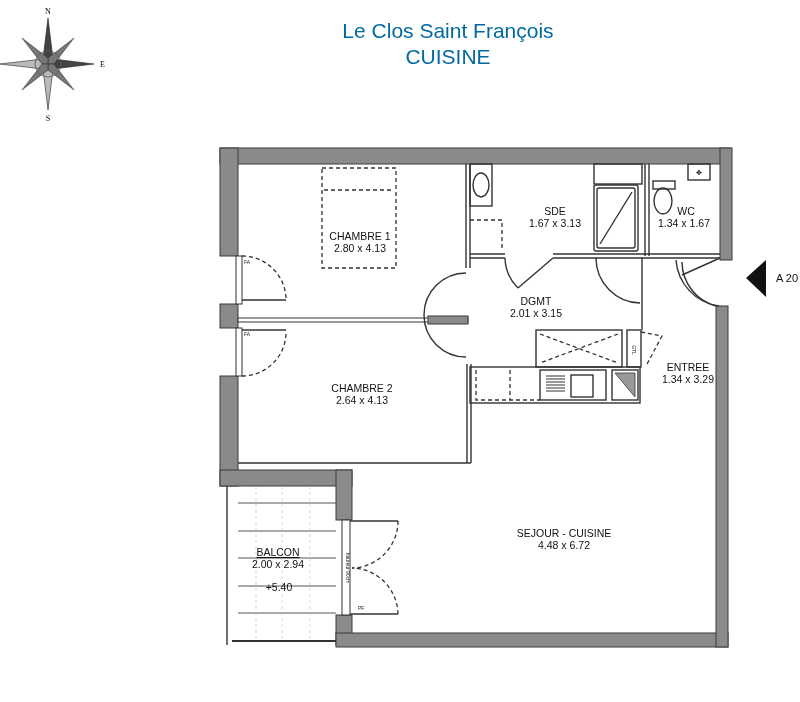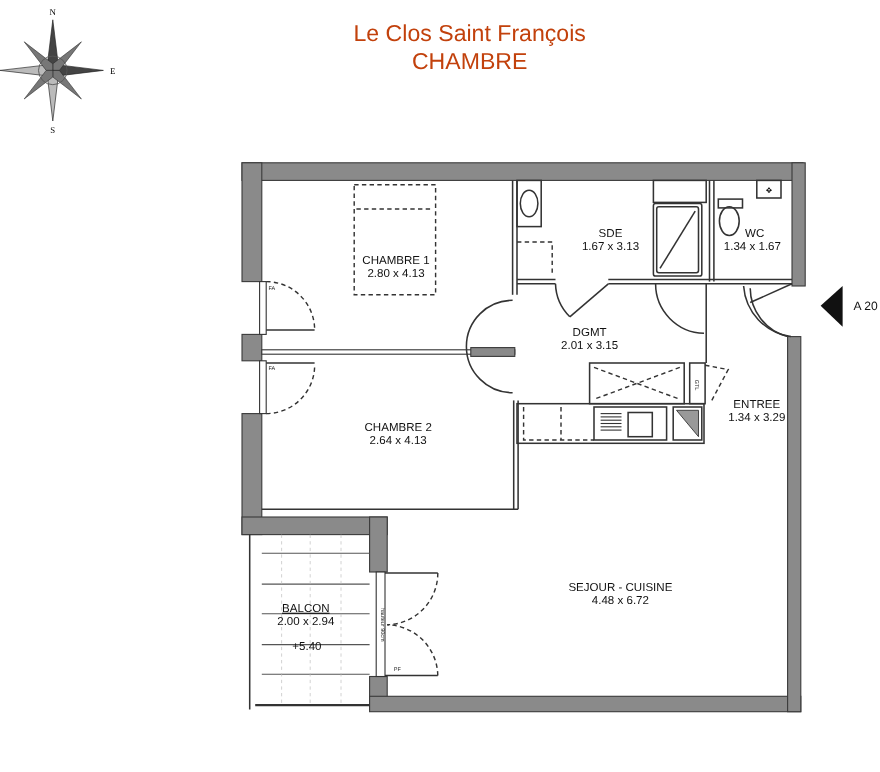--- a/index.html
+++ b/index.html
@@ -1,32 +1,32 @@
 <!DOCTYPE html>
 <html><head>
 <meta charset="utf-8">
 <style>
   html, body { margin: 0; padding: 0; background: #ffffff; }
   body { width: 800px; height: 702px; position: relative; overflow: hidden; font-family: "Liberation Sans", sans-serif; }
-  .title { position: absolute; left: 287px; top: 18px; width: 280px; text-align: center; color: #c2410c; font-size: 21px; line-height: 26px; font-family: "Liberation Sans", sans-serif; }
+  .title { position: absolute; left: 308px; top: 18px; width: 280px; text-align: center; color: #0369a1; font-size: 21px; line-height: 26px; font-family: "Liberation Sans", sans-serif; }
   svg.plan { position: absolute; left: 0; top: 0; width: 800px; height: 702px; }
   .wall { fill: #8a8a8a; stroke: #3a3a3a; stroke-width: 1; }
   .thin { fill: none; stroke: #333; stroke-width: 1.4; }
   .dash { fill: none; stroke: #333; stroke-width: 1.3; stroke-dasharray: 4 3; }
   .room-name { font-family: "Liberation Sans", sans-serif; font-size: 10.5px; fill: #111; text-anchor: middle; }
   .room-dim { font-family: "Liberation Sans", sans-serif; font-size: 10.5px; fill: #111; text-anchor: middle; }
   .tiny { font-family: "Liberation Sans", sans-serif; font-size: 5px; fill: #222; }
   .marker-label { font-family: "Liberation Sans", sans-serif; font-size: 11px; fill: #111; }
 </style>
 </head>
 <body>
 
 <div class="title">
   <div>Le Clos Saint François</div>
-  <div>CHAMBRE</div>
+  <div>CUISINE</div>
 </div>
 
 <svg class="plan" viewBox="0 0 800 702" xmlns="http://www.w3.org/2000/svg">
 
   <g transform="translate(48,64)">
     <polygon points="0,-46 5,-5 0,0 -5,-5" fill="#444" stroke="#222" stroke-width="0.6"></polygon>
     <polygon points="0,46 5,5 0,0 -5,5" fill="#bbb" stroke="#222" stroke-width="0.6"></polygon>
     <polygon points="46,0 5,5 0,0 5,-5" fill="#444" stroke="#222" stroke-width="0.6"></polygon>
     <polygon points="-48,0 -5,5 0,0 -5,-5" fill="#bbb" stroke="#222" stroke-width="0.6"></polygon>
     <polygon points="26,-26 6,0 0,0 0,-6" fill="#777" stroke="#222" stroke-width="0.5"></polygon>

